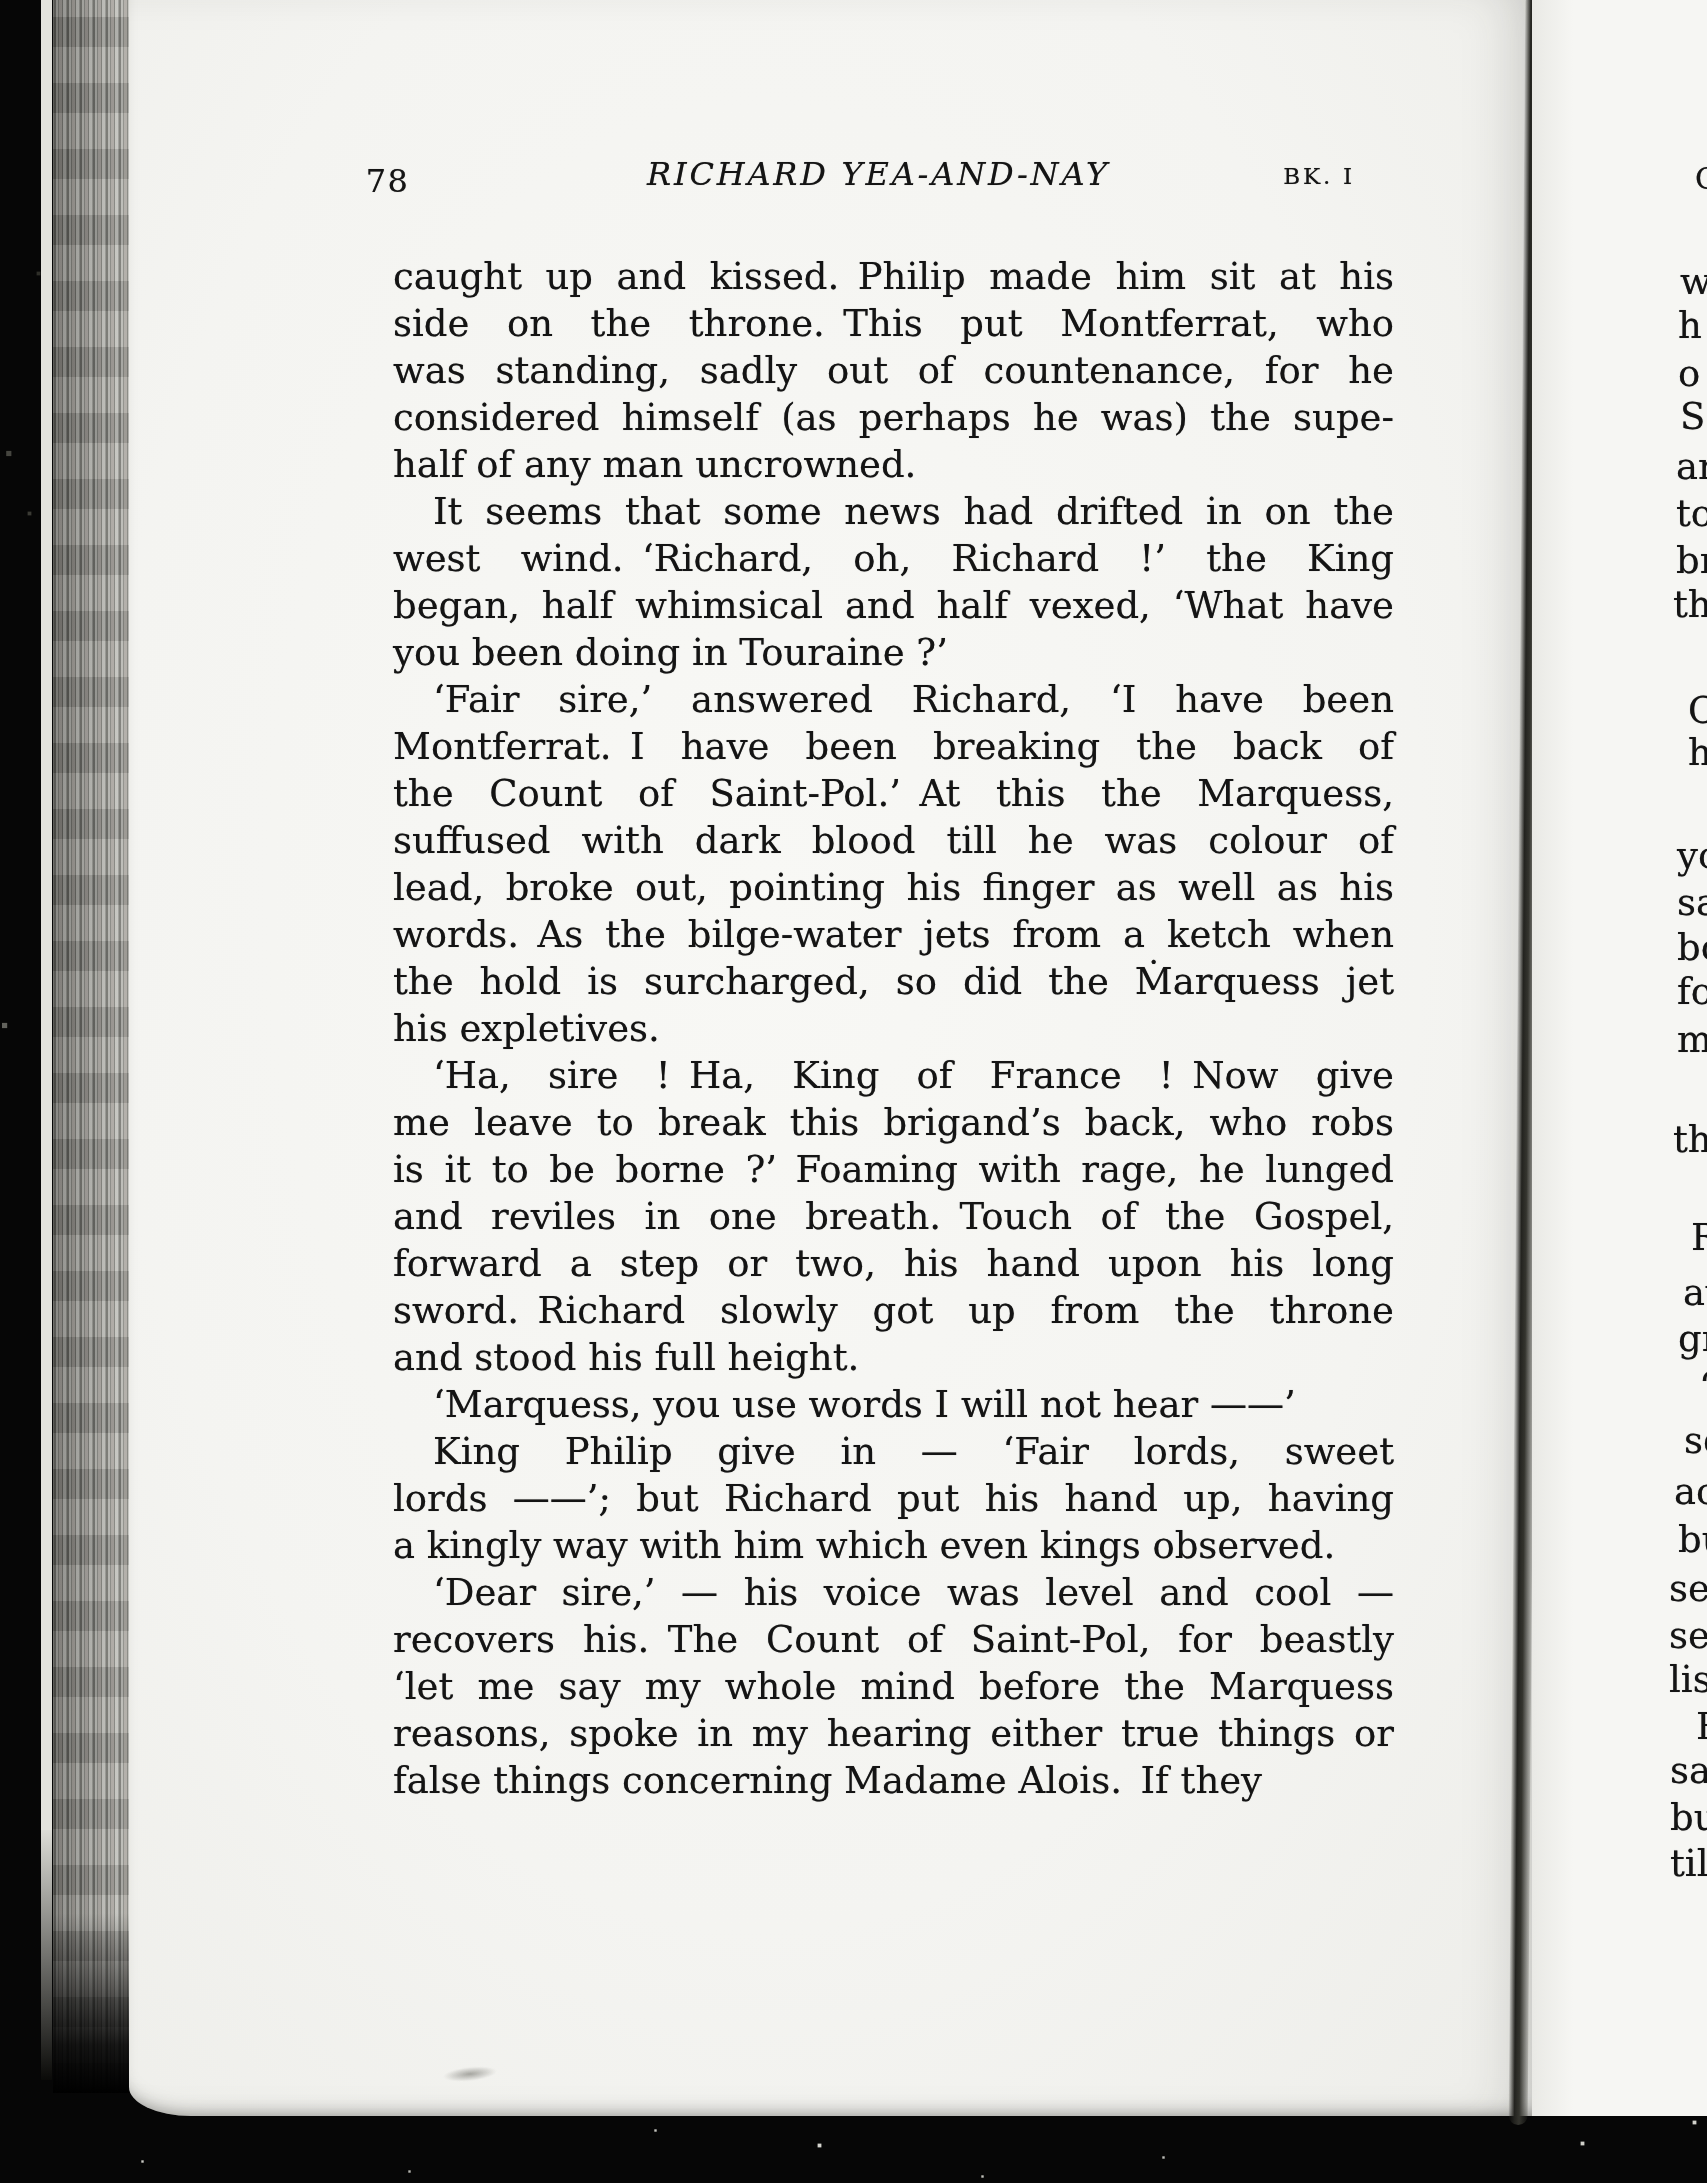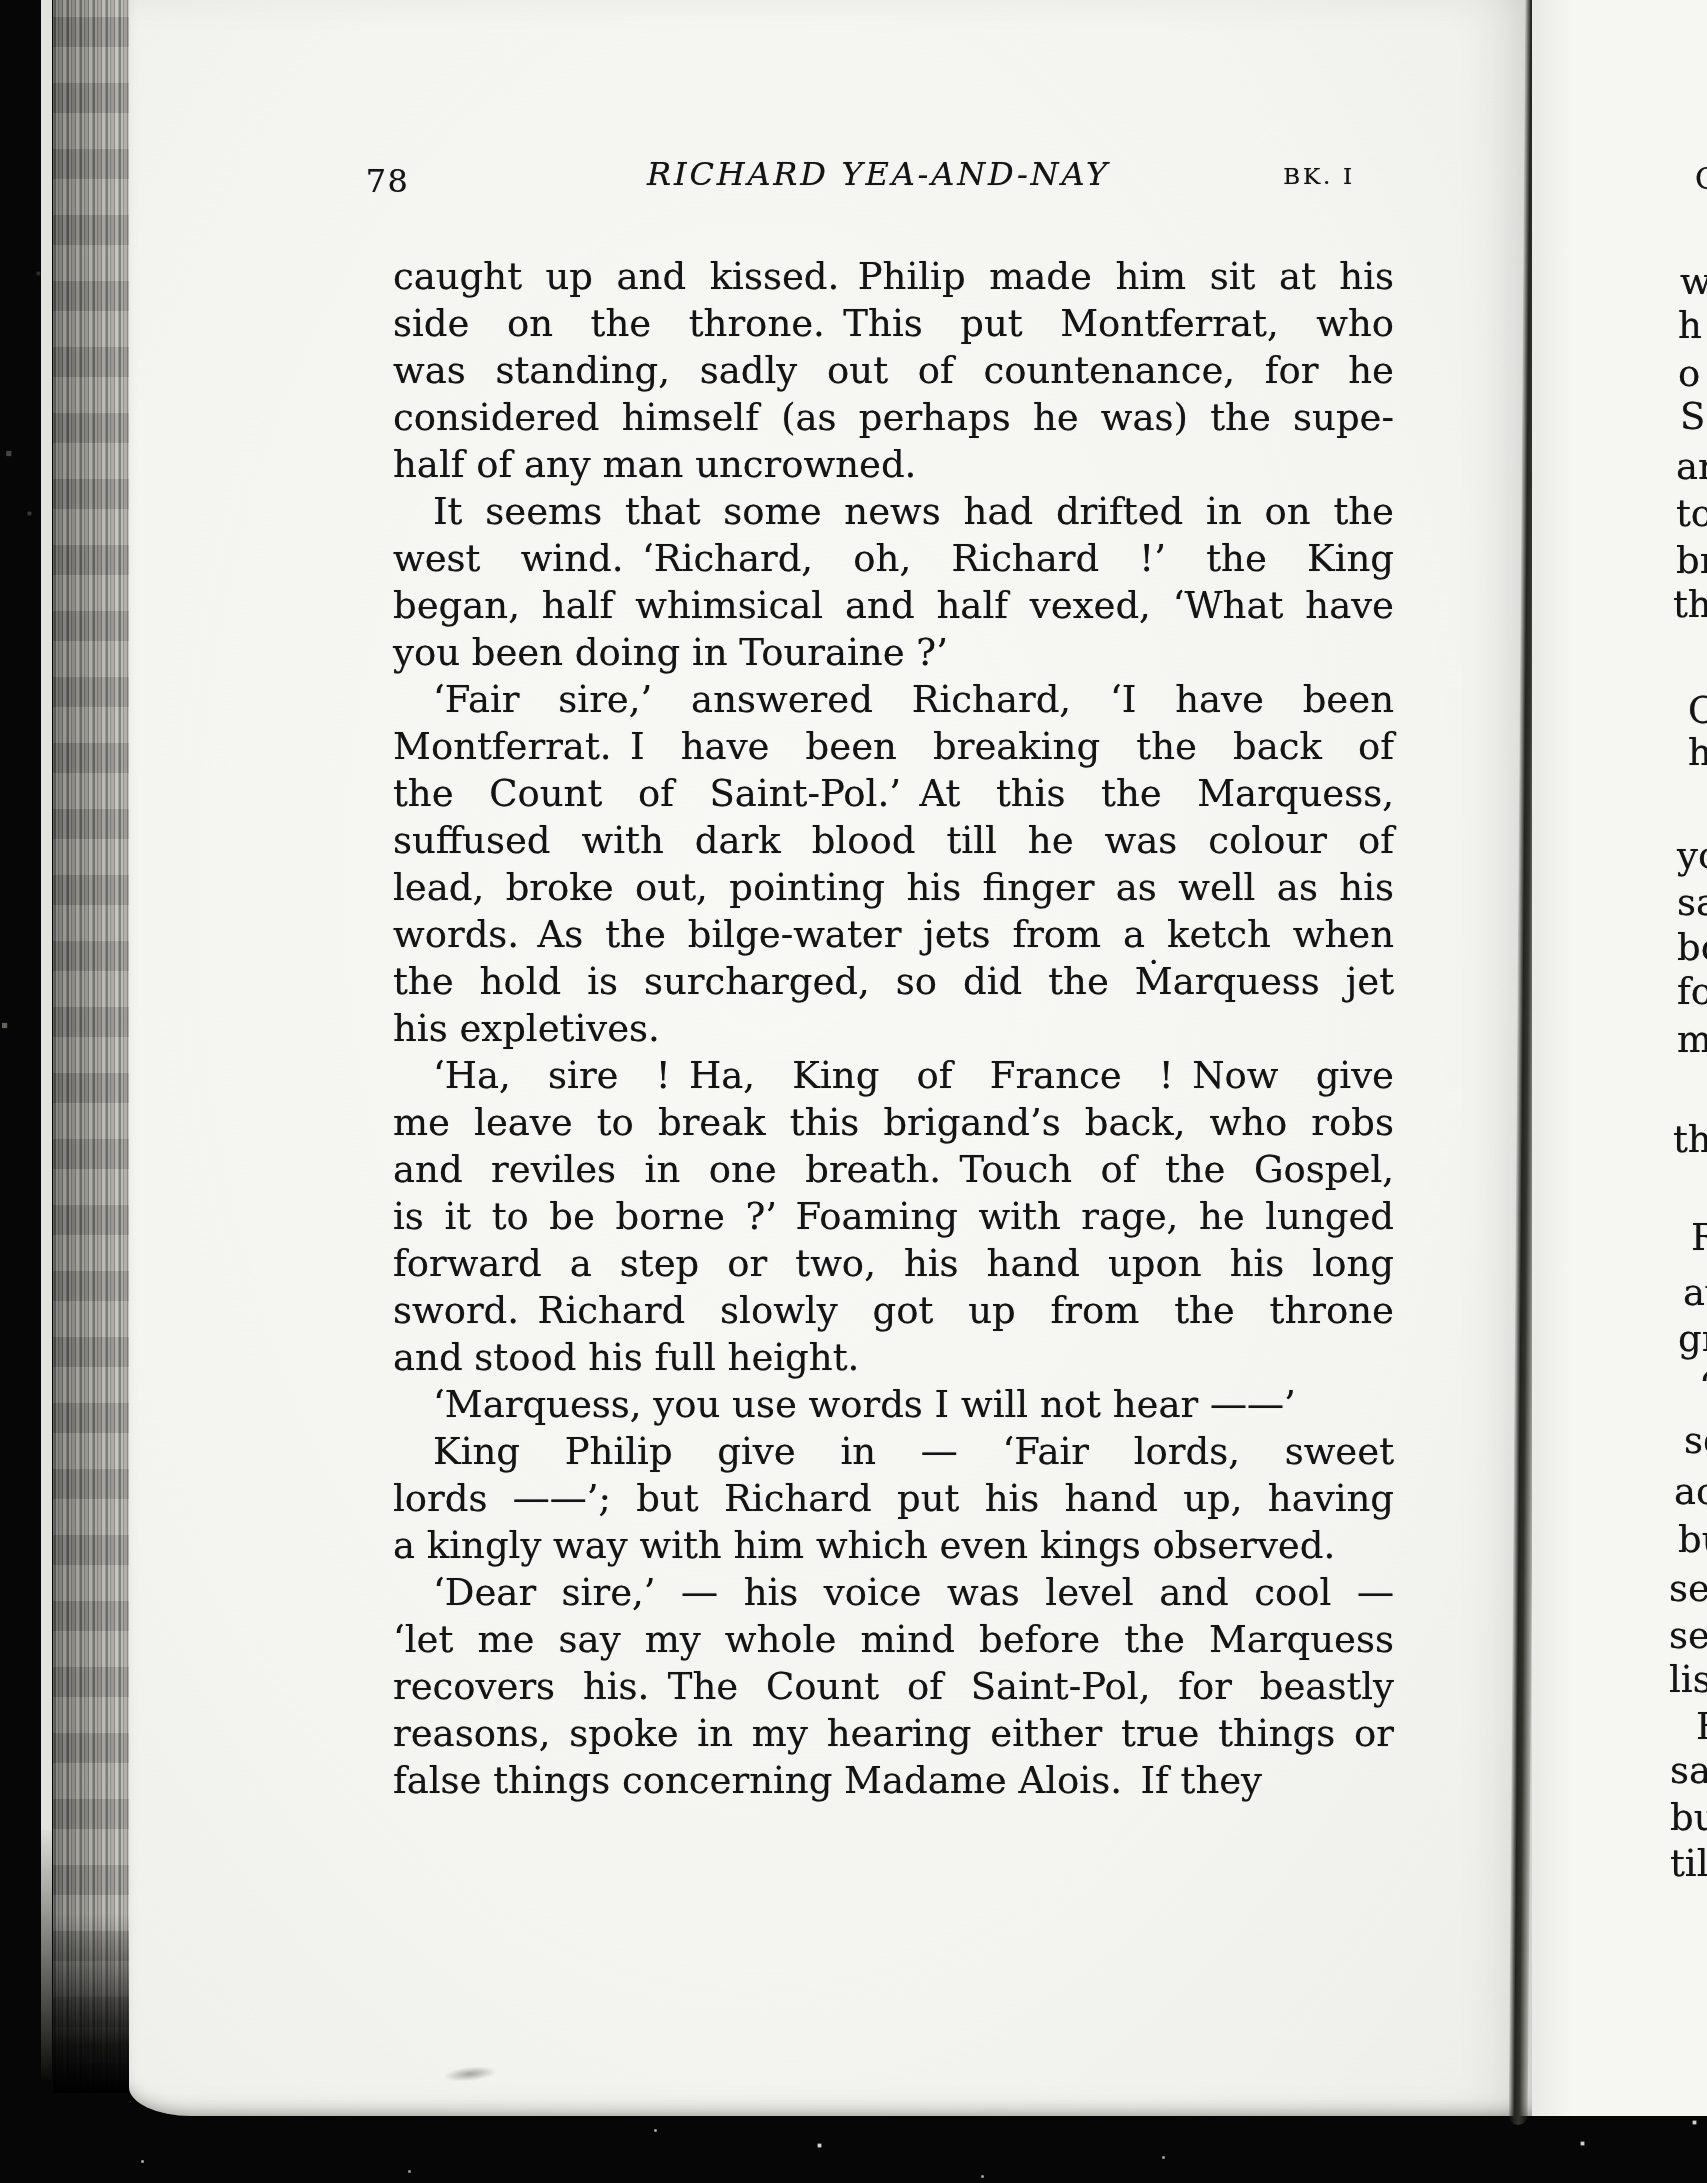--- a/index.html
+++ b/index.html
@@ -114,38 +114,38 @@
           <div class="line">the Count of Saint-Pol.’ At this the Marquess,</div>
           <div class="line">suffused with dark blood till he was colour of</div>
           <div class="line">lead, broke out, pointing his finger as well as his</div>
           <div class="line">words. As the bilge-water jets from a ketch when</div>
           <div class="line">the hold is surcharged, so did the Ṁarquess jet</div>
           <div class="line para-last">his expletives.</div>
         </div>
         <div>
           <div class="line para-first">‘Ha, sire ! Ha, King of France ! Now give</div>
           <div class="line">me leave to break this brigand’s back, who robs</div>
+          <div class="line">is it to be borne ?’ Foaming with rage, he lunged</div>
           <div class="line">and reviles in one breath. Touch of the Gospel,</div>
-          <div class="line">is it to be borne ?’ Foaming with rage, he lunged</div>
           <div class="line">forward a step or two, his hand upon his long</div>
           <div class="line">sword. Richard slowly got up from the throne</div>
           <div class="line para-last">and stood his full height.</div>
         </div>
         <div>
           <div class="line para-first para-last">‘Marquess, you use words I will not hear ——’</div>
         </div>
         <div>
           <div class="line para-first">King Philip give in — ‘Fair lords, sweet</div>
           <div class="line">lords ——’; but Richard put his hand up, having</div>
           <div class="line para-last">a kingly way with him which even kings observed.</div>
         </div>
         <div>
           <div class="line para-first">‘Dear sire,’ — his voice was level and cool —</div>
+          <div class="line">recovers his. The Count of Saint-Pol, for beastly</div>
           <div class="line">‘let me say my whole mind before the Marquess</div>
-          <div class="line">recovers his. The Count of Saint-Pol, for beastly</div>
           <div class="line">reasons, spoke in my hearing either true things or</div>
           <div class="line para-last">false things concerning Madame Alois. If they</div>
         </div>
       </div>
     <div class="scan-smudge"></div>
   </div>
 
   <div class="gutter"></div>
 
   <div class="right-page" id="right-page">

